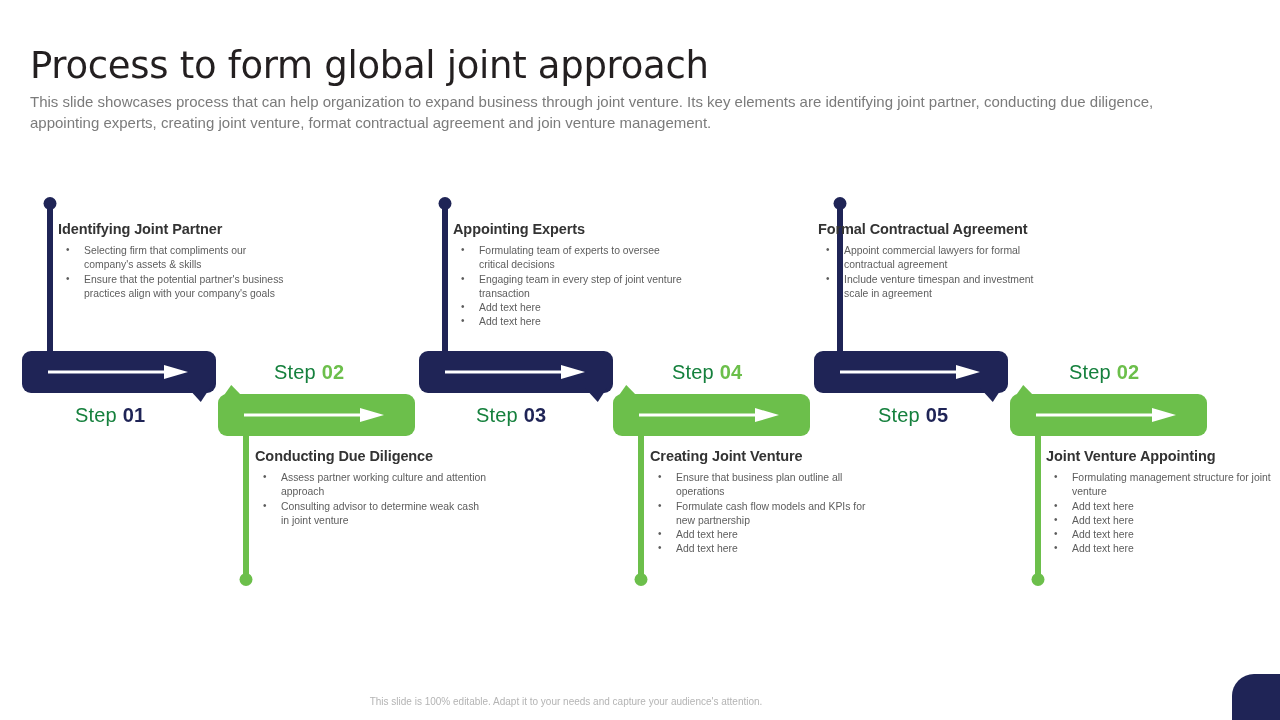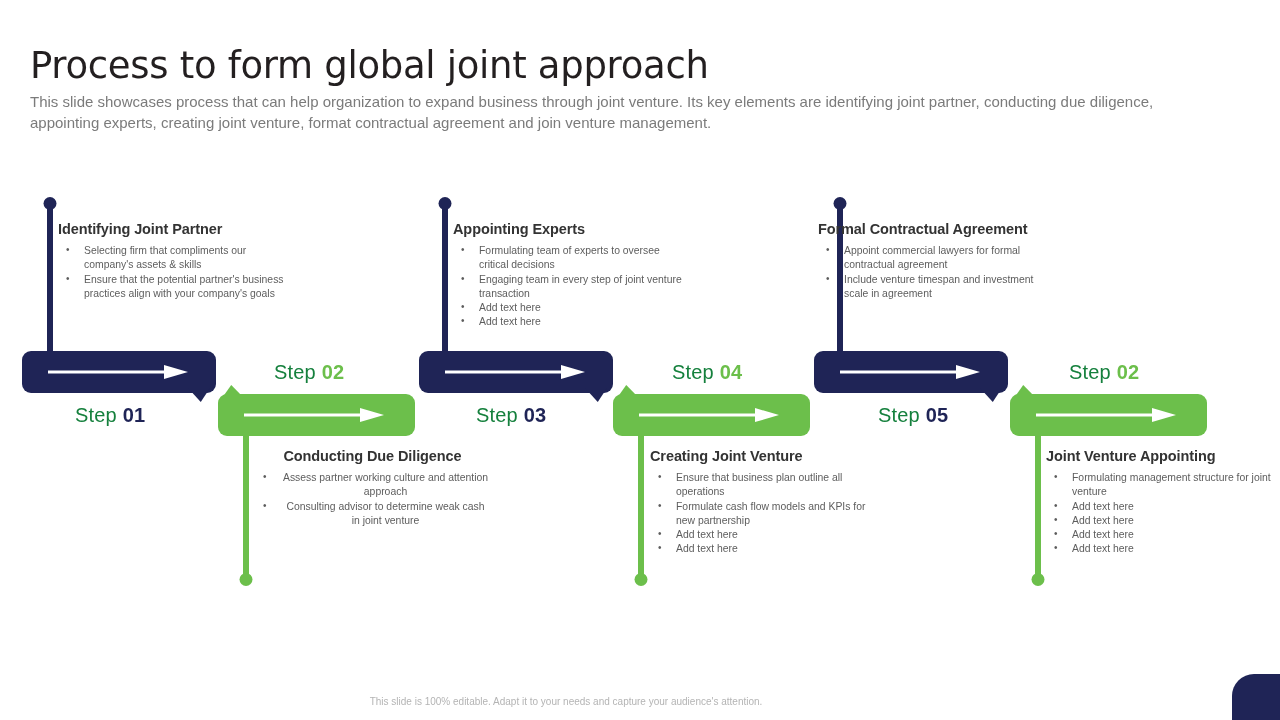--- a/index.html
+++ b/index.html
@@ -227,21 +227,21 @@
       </svg>
       <span class="tail-up"></span>
     </div>
     <div class="step-caption" style="left:274px; top:361px;">
       <span class="word">Step</span>
       <span class="num green">02</span>
     </div>
     <div class="stem green" style="left:243px; top:430px; height:150px;">
       <span class="knob"></span>
     </div>
-    <div class="content" style="left:255px; top:448px;text-align:center;">
+    <div class="content" style="left:255px; top:448px;">
       <div class="heading">Conducting Due Diligence</div>
       <ul>
         <li>Assess partner working culture and attention approach</li>
         <li>Consulting advisor to determine weak cash in joint venture</li>
       </ul>
     </div>
 
     <div class="stem navy" style="left:442px; top:203px; height:155px;">
       <span class="knob"></span>
     </div>

